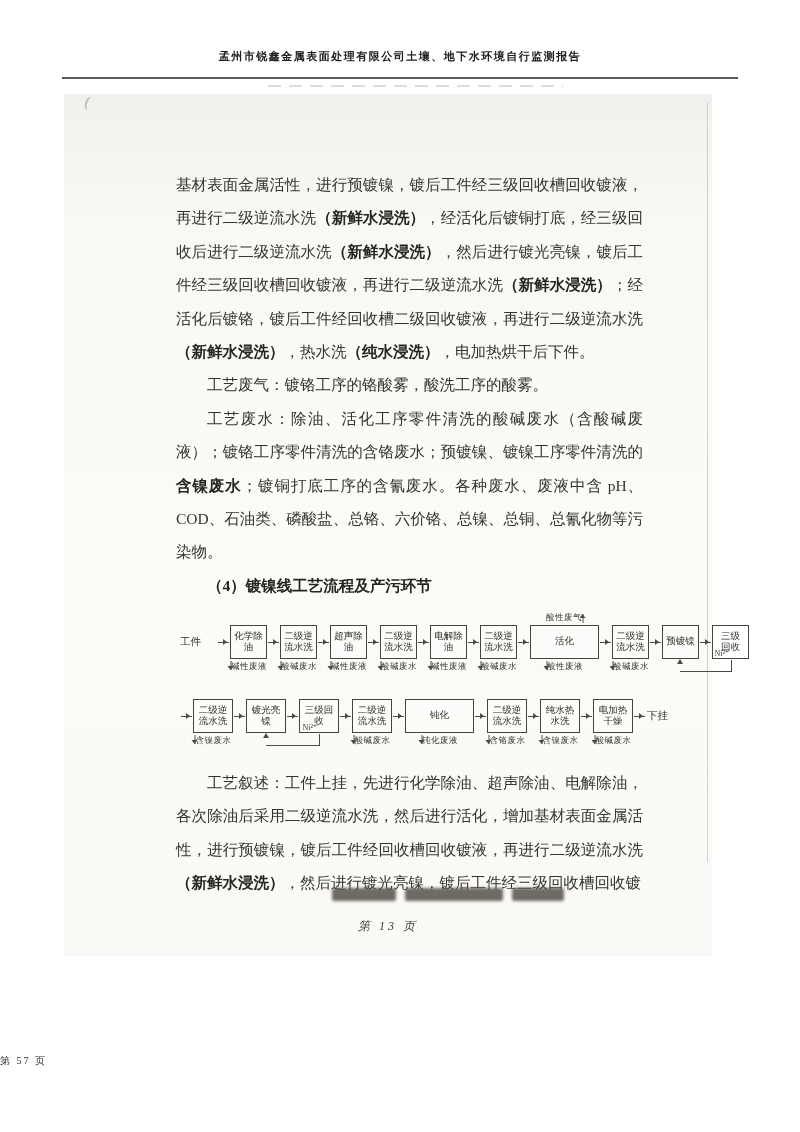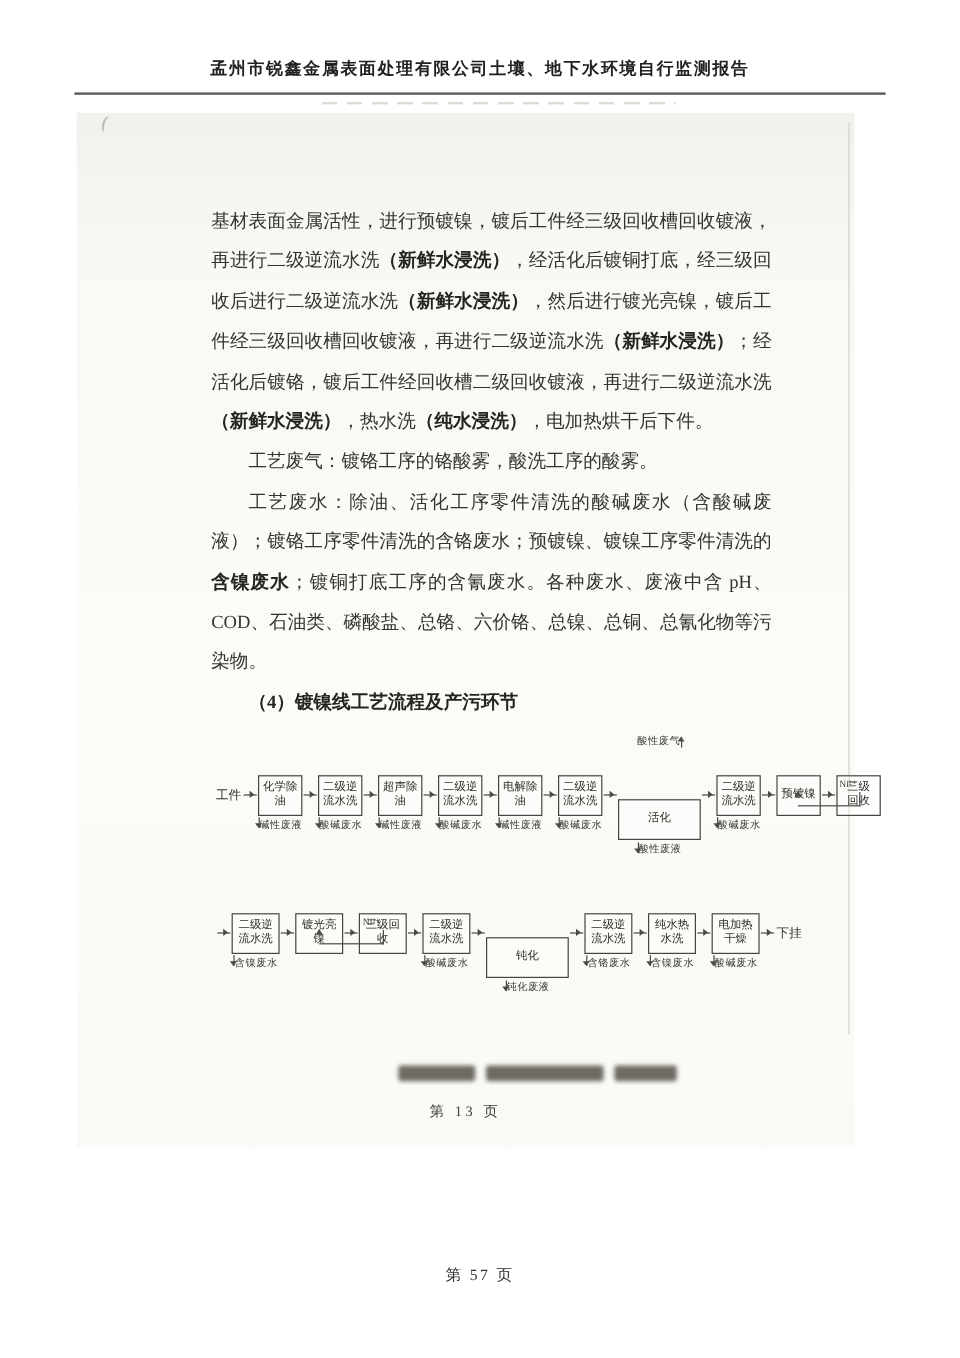--- a/index.html
+++ b/index.html
@@ -3,21 +3,21 @@
 <meta charset="utf-8">
 <style>
   html,body{margin:0;padding:0;}
   body{
     width:800px;height:1132px;position:relative;background:#ffffff;
     font-family:"Liberation Serif","DejaVu Serif",serif;color:#35332d;
     overflow:hidden;
   }
   .header-title{
     position:absolute;top:49px;left:0;right:0;text-align:center;
-    font-size:14px;font-weight:bold;letter-spacing:1.5px;color:#222120;
+    font-size:11px;font-weight:bold;letter-spacing:1.5px;color:#222120;
   }
   .header-rule{position:absolute;top:77px;left:62px;width:676px;height:2px;background:#5d5c58;}
   .header-smudge{
     position:absolute;top:85px;left:268px;width:295px;height:2px;opacity:.85;
     background:repeating-linear-gradient(90deg,#d8d5cc 0 13px,transparent 13px 21px);
   }
   .sheet{
     position:absolute;left:64px;top:94px;width:648px;height:862px;
     background:linear-gradient(180deg,#f1f0ec 0%,#f9f8f4 14%,#fcfbf8 55%,#faf9f5 100%);
   }
@@ -28,32 +28,32 @@
   .textblock2{position:absolute;left:112px;top:672px;width:467px;}
   .textblock1 p,.textblock2 p{margin:0;font-size:15.5px;line-height:33.4px;text-align:justify;}
   .indent{text-indent:2em;}
   .seg-bold{font-weight:bold;color:#26241f;margin-top:40px;}
 
   .flow{position:absolute;left:116px;top:505px;width:534px;font-size:9.5px;}
   .fc-row{display:flex;align-items:center;position:relative;width:max-content;}
   .fc-row1{padding-top:26px;}
   .fc-row2{margin-top:40px;}
   .fc-start,.fc-end{font-size:10.5px;white-space:nowrap;color:#2f2e2a;}
-  .fc-start{margin-right:1px;}
+  .fc-start{margin-right:16px;}
   .fc-end{margin-left:1px;}
   .fc-arrow{flex:0 0 11px;height:1px;background:#4b4a46;position:relative;margin:0 1px;}
   .fc-arrow::after{content:"";position:absolute;right:-1px;top:-3px;border:3px solid transparent;border-left:4px solid #4b4a46;}
   .fc-node{position:relative;display:flex;flex:0 0 auto;}
   .fc-box{
     box-sizing:border-box;height:34px;min-width:37px;border:1px solid #454440;
     display:flex;align-items:center;justify-content:center;text-align:center;
     line-height:11.5px;padding:2px 2px;color:#2c2b27;background:rgba(255,255,255,.35);
   }
   .fc-row2 .fc-box{min-width:40px;}
-  .fc-wide{padding:2px 24px;margin-top:41px;}
+  .fc-wide{padding:2px 24px;}
   .fc-below{position:absolute;top:calc(100% + 1px);left:50%;transform:translateX(-50%);
     display:flex;flex-direction:row;align-items:center;white-space:nowrap;}
   .fc-above{position:absolute;bottom:calc(100% + 1px);left:50%;transform:translateX(-50%);
     display:flex;flex-direction:row;align-items:center;white-space:nowrap;}
   .fc-btxt{font-size:8.5px;margin-top:1px;letter-spacing:.5px;color:#3a3834;}
   .varrow{width:1px;height:9px;background:#4b4a46;position:relative;margin-bottom:3px;}
   .varrow::after{content:"";position:absolute;left:-3px;bottom:-3px;border:3px solid transparent;border-top:4px solid #4b4a46;}
   .uarrow{width:1px;height:9px;background:#4b4a46;position:relative;margin-top:2px;margin-bottom:1px;}
   .uarrow::before{content:"";position:absolute;left:-3px;top:-3px;border:3px solid transparent;border-bottom:4px solid #4b4a46;}
   .fc-loop{position:absolute;height:11px;border-right:1px solid #4b4a46;border-bottom:1px solid #4b4a46;}
@@ -61,22 +61,22 @@
   .fc-loop-label{position:absolute;right:2px;top:-11px;font-size:8px;color:#33322e;}
   .fc-row1 .fc-loop{top:61px;right:17px;width:51px;}
   .fc-row2 .fc-loop{top:35px;left:86px;width:53px;}
 
   .smudge{position:absolute;left:268px;top:794px;width:240px;height:15px;display:flex;gap:9px;filter:blur(1.6px);}
   .smudge i{display:block;height:13px;background:#55524a;opacity:.85;border-radius:2px;}
   .smudge i:nth-child(1){width:64px;}
   .smudge i:nth-child(2){width:98px;}
   .smudge i:nth-child(3){width:52px;}
 
-  .inner-pageno{position:absolute;top:824px;left:0;right:0;text-align:center;font-size:12px;letter-spacing:3px;color:#413f3a;}
-  .outer-pageno{position:absolute;top:1054px;left:0;right:0;text-align:center;font-size:13px;letter-spacing:2px;color:#302f2c;}
+  .inner-pageno{position:absolute;top:824px;left:0;right:0;text-align:center;font-size:12px;letter-spacing:3px;color:#413f3a;font-style:italic;}
+  .outer-pageno{position:absolute;top:1054px;left:0;right:0;font-size:10px;letter-spacing:2px;color:#302f2c;}
 </style>
 </head>
 <body>
 
 <div class="page-root">
   <div class="header-title">孟州市锐鑫金属表面处理有限公司土壤、地下水环境自行监测报告</div>
   <div class="header-rule"></div>
   <div class="header-smudge"></div>
 
   <div class="sheet">
@@ -231,20 +231,23 @@
             </span>
           </span>
           <span class="fc-arrow"></span>
           <span class="fc-end">下挂</span>
           <span class="fc-loop">
             <span class="fc-loop-label">Ni²⁺</span>
           </span>
         </div>
     </div>
 
+    <div class="textblock2">
+      <p class="indent"><span>工艺叙述：工件上挂，先进行化学除油、超声除油、电解除油，各次除油后采用二级逆流水洗，然后进行活化，增加基材表面金属活性，进行预镀镍，镀后工件经回收槽回收镀液，再进行二级逆流水洗</span><span class="seg-bold">（新鲜水浸洗）</span><span>，然后进行镀光亮镍，镀后工件经三级回收槽回收镀</span></p>
+    </div>
 
     <div class="smudge">
       <i></i>
       <i></i>
       <i></i>
     </div>
 
     <div class="inner-pageno">第 13 页</div>
   </div>
 

